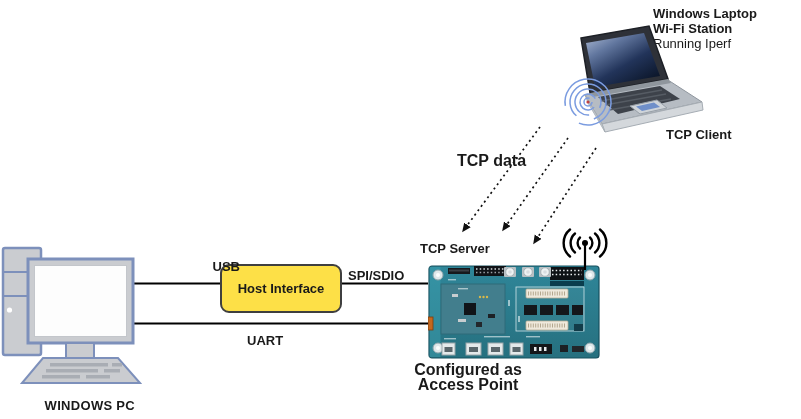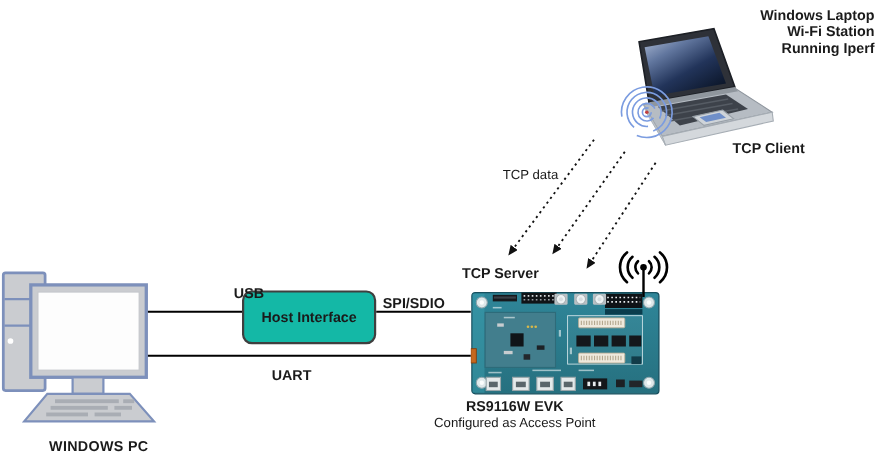--- a/index.html
+++ b/index.html
@@ -3,29 +3,29 @@
 <meta charset="utf-8">
 <style>
   html,body{margin:0;padding:0;background:#fff;}
   #canvas{
     position:relative;width:801px;height:419px;background:#ffffff;overflow:hidden;
     font-family:"Liberation Sans",sans-serif;color:#1a1a1a;
   }
   .abs{position:absolute;}
   .lbl{position:absolute;white-space:nowrap;text-align:center;}
   .b13{font-size:13px;font-weight:bold;}
-  .r13{font-size:13px;font-weight:bold;}
-  .r12{font-size:12px;font-weight:normal;}
+  .r13{font-size:13px;font-weight:normal;}
+  .r12{font-size:16px;font-weight:bold;}
   .host-box{
     position:absolute;left:220px;top:264px;width:122px;height:49px;box-sizing:border-box;
-    background:#14b8a6;border:2px solid #3f3f3f;border-radius:9px;
+    background:#fde047;border:2px solid #3f3f3f;border-radius:9px;
     display:flex;flex-direction:column;align-items:center;justify-content:center;
     font-size:13px;font-weight:bold;line-height:16px;z-index:3;
   }
-  .laptop-caption{position:absolute;left:653px;top:6px;width:142px;text-align:right;line-height:15px;}
+  .laptop-caption{position:absolute;left:653px;top:6px;width:142px;text-align:left;line-height:15px;}
   .board-caption{position:absolute;left:388px;top:362px;width:160px;text-align:center;line-height:15px;}
   svg{display:block;}
 </style>
 </head>
 <body>
 
 <div id="canvas">
 
   <svg class="abs" style="left:0;top:0;z-index:1" width="801" height="419" viewBox="0 0 801 419">
     <defs>
@@ -236,17 +236,16 @@
   <div class="lbl b13" style="left:666px;top:127px;z-index:3">TCP Client</div>
   <div class="lbl b13" style="left:10px;top:398px;width:125px;text-align:right;letter-spacing:0.3px;z-index:3">WINDOWS PC</div>
 
   <div class="laptop-caption">
     <div class="b13">Windows Laptop</div>
     <div class="b13">Wi-Fi Station</div>
     <div class="r13">Running Iperf</div>
   </div>
 
   <div class="board-caption">
-    <div class="b13">RS9116W EVK</div>
     <div class="r12">Configured as Access Point</div>
   </div>
 
 </div>
 
 </body></html>

